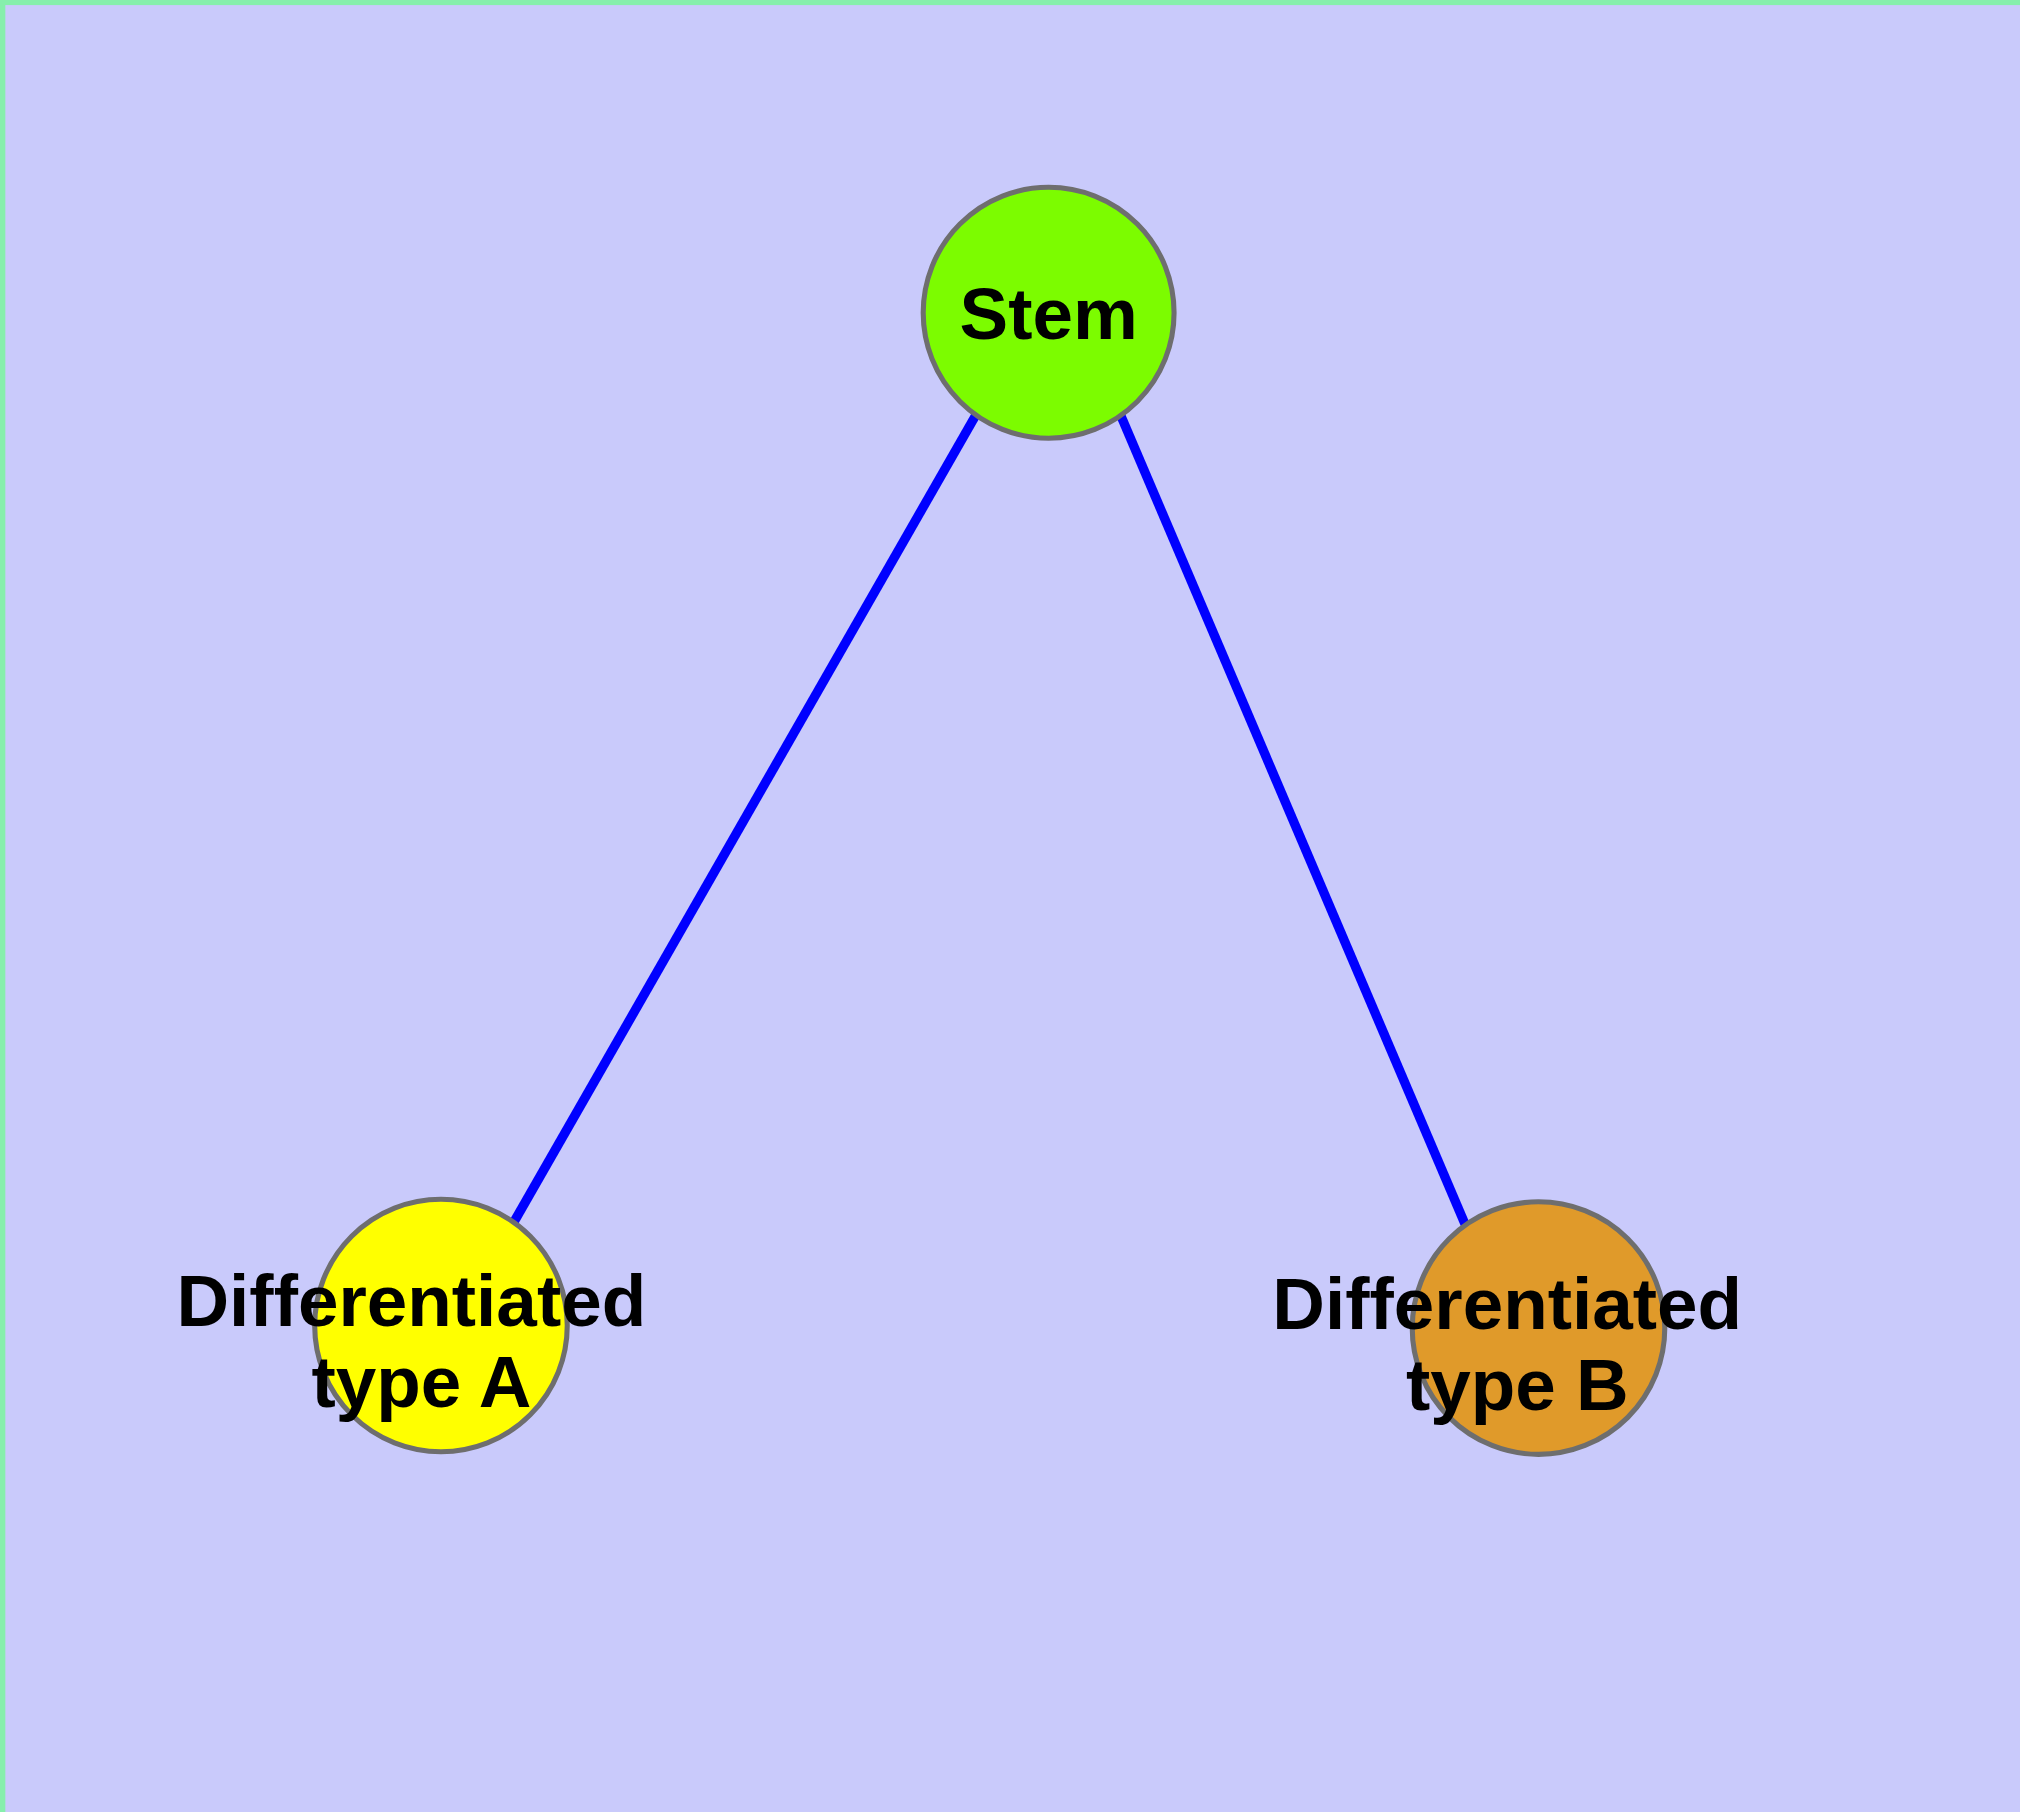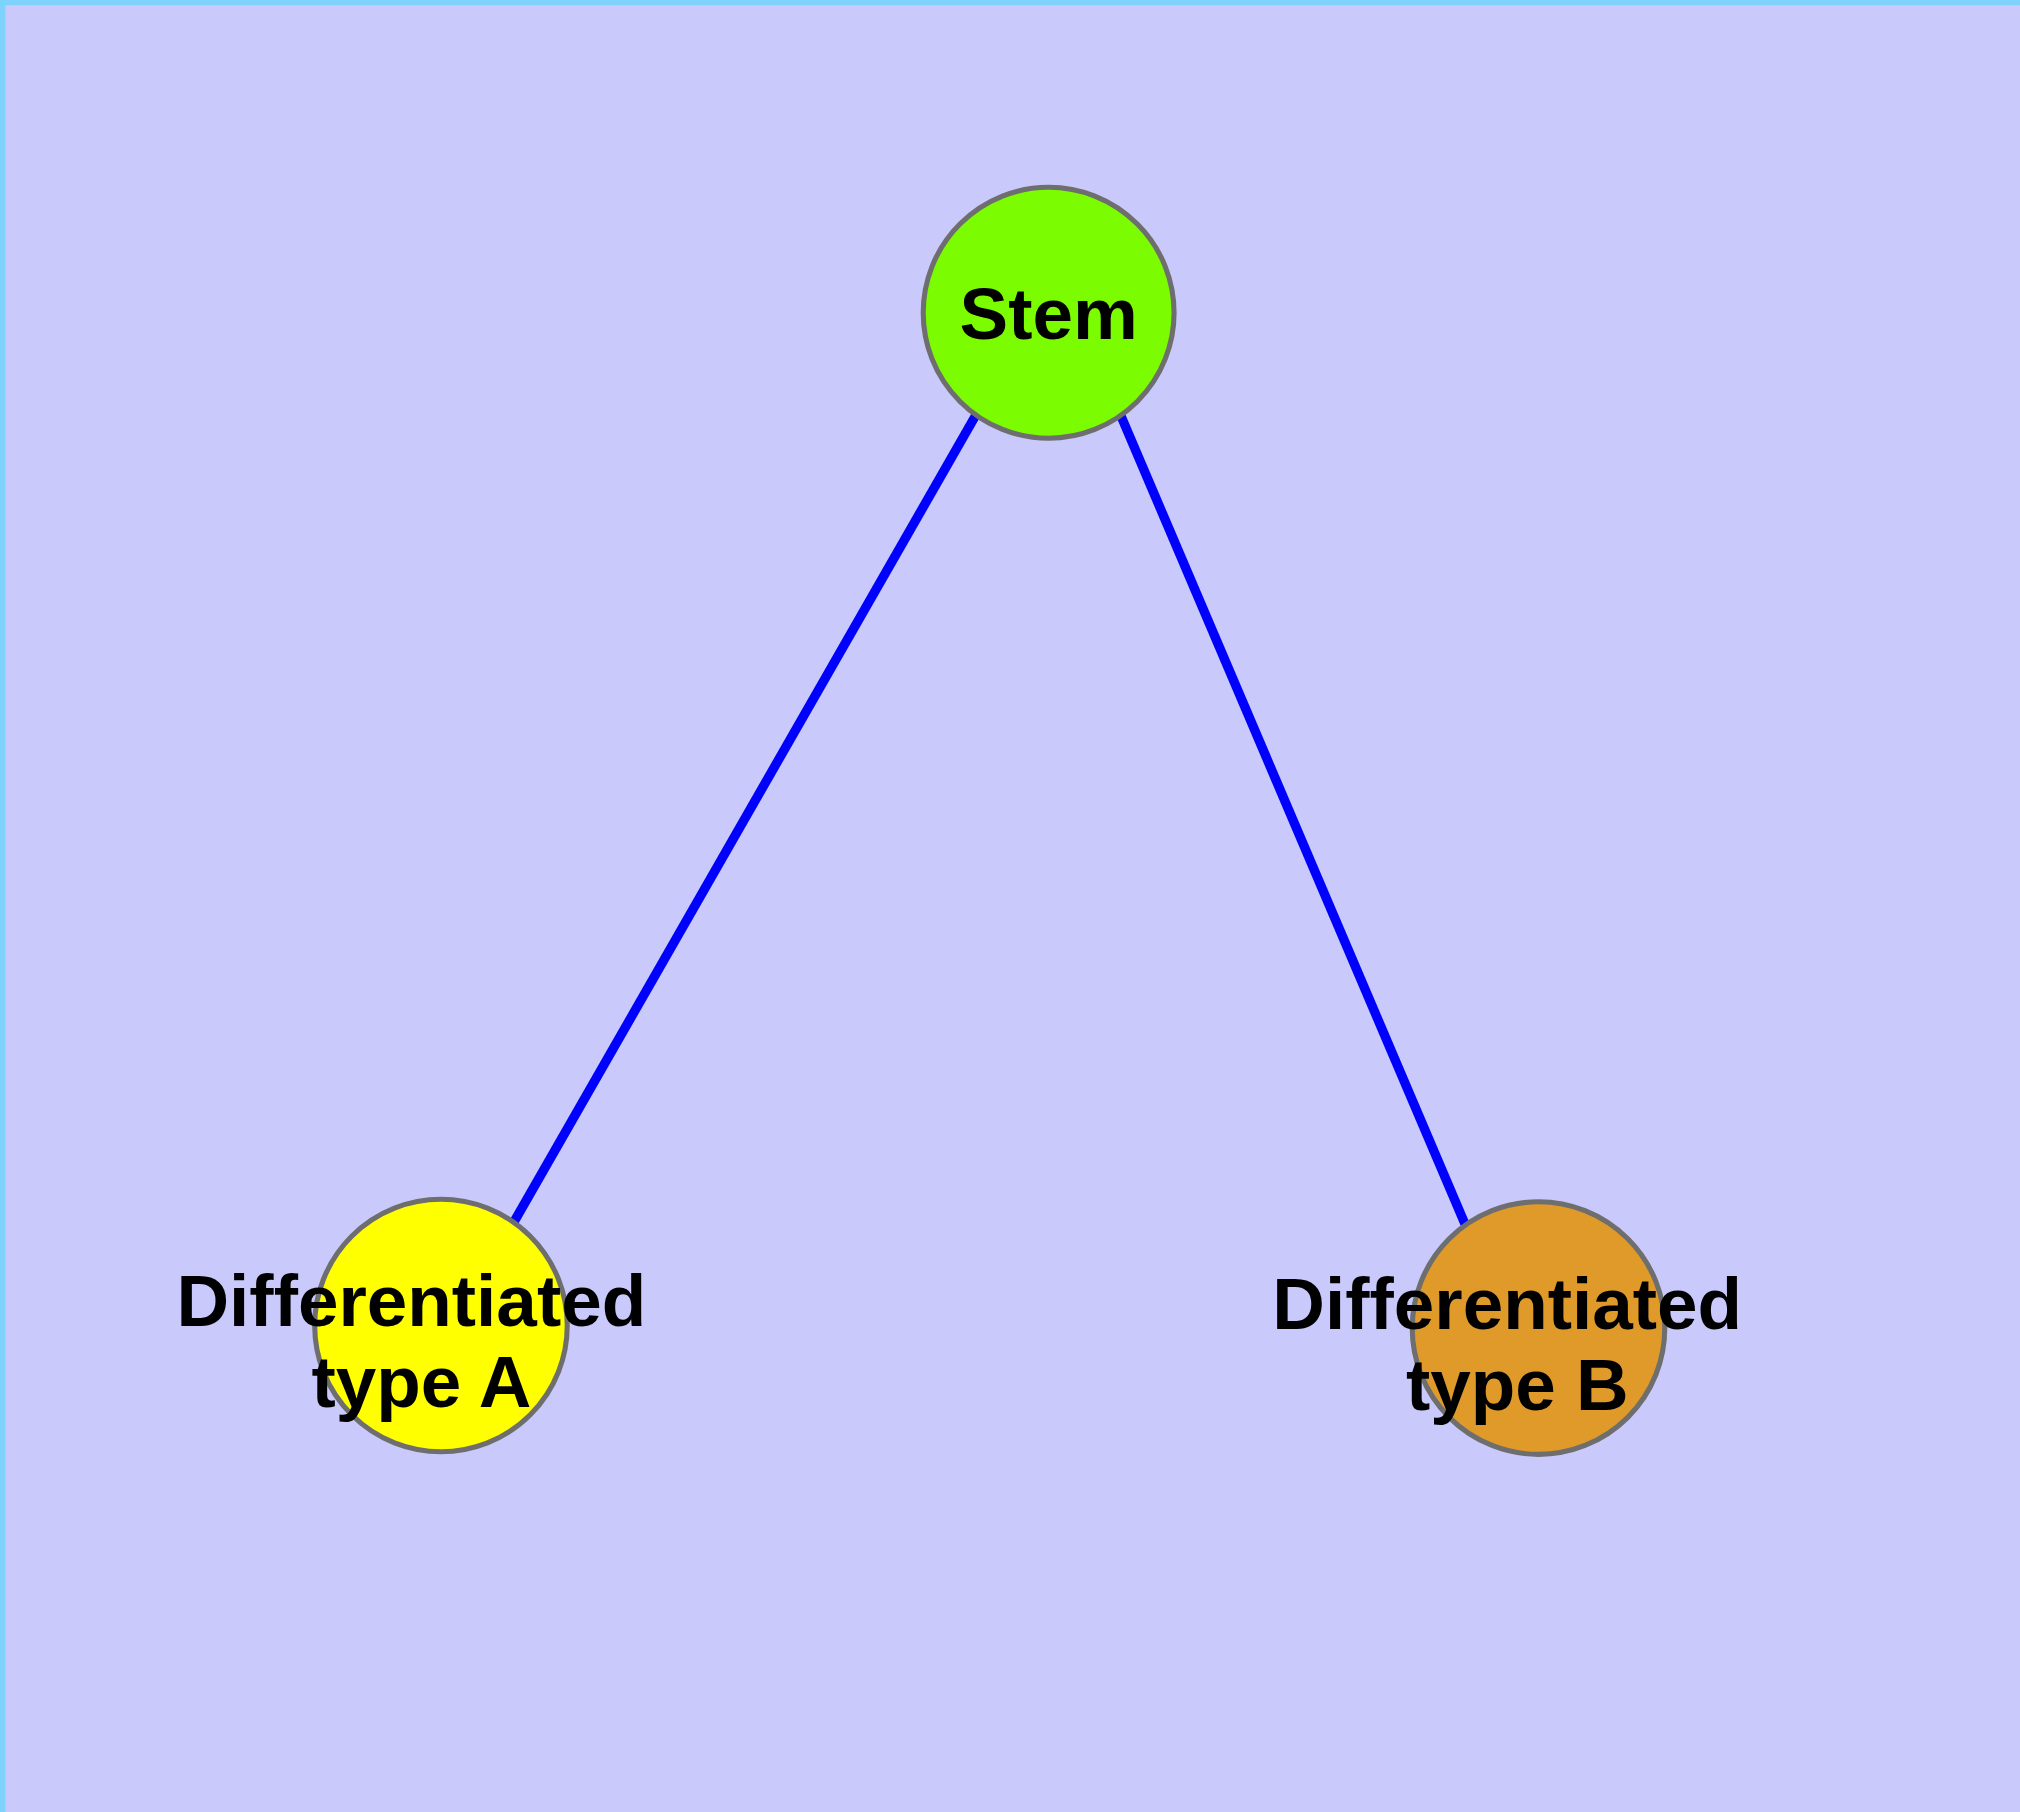--- a/index.html
+++ b/index.html
@@ -11,21 +11,21 @@
   body {
     width: 2021px;
     height: 1812px;
     overflow: hidden;
     font-family: "Liberation Sans", sans-serif;
   }
   #graph-canvas {
     position: relative;
     width: 2021px;
     height: 1812px;
-    background: #7dd3fc;
+    background: #86efac;
   }
   #graph-svg {
     position: absolute;
     left: 0;
     top: 0;
     width: 2021px;
     height: 1812px;
     display: block;
   }
   .node-label-text {

